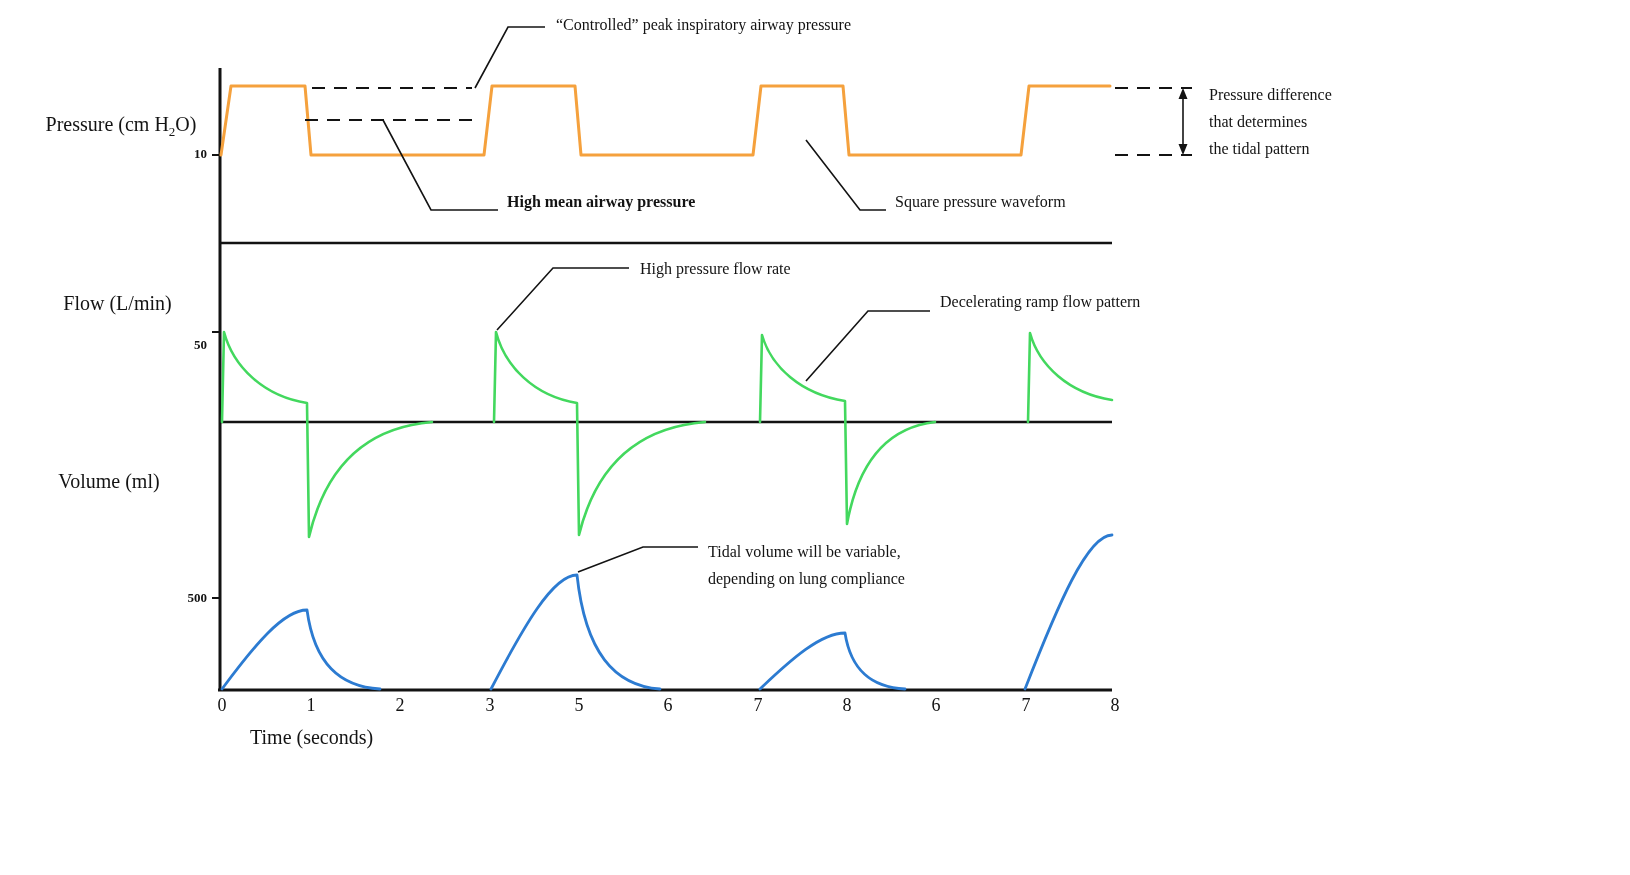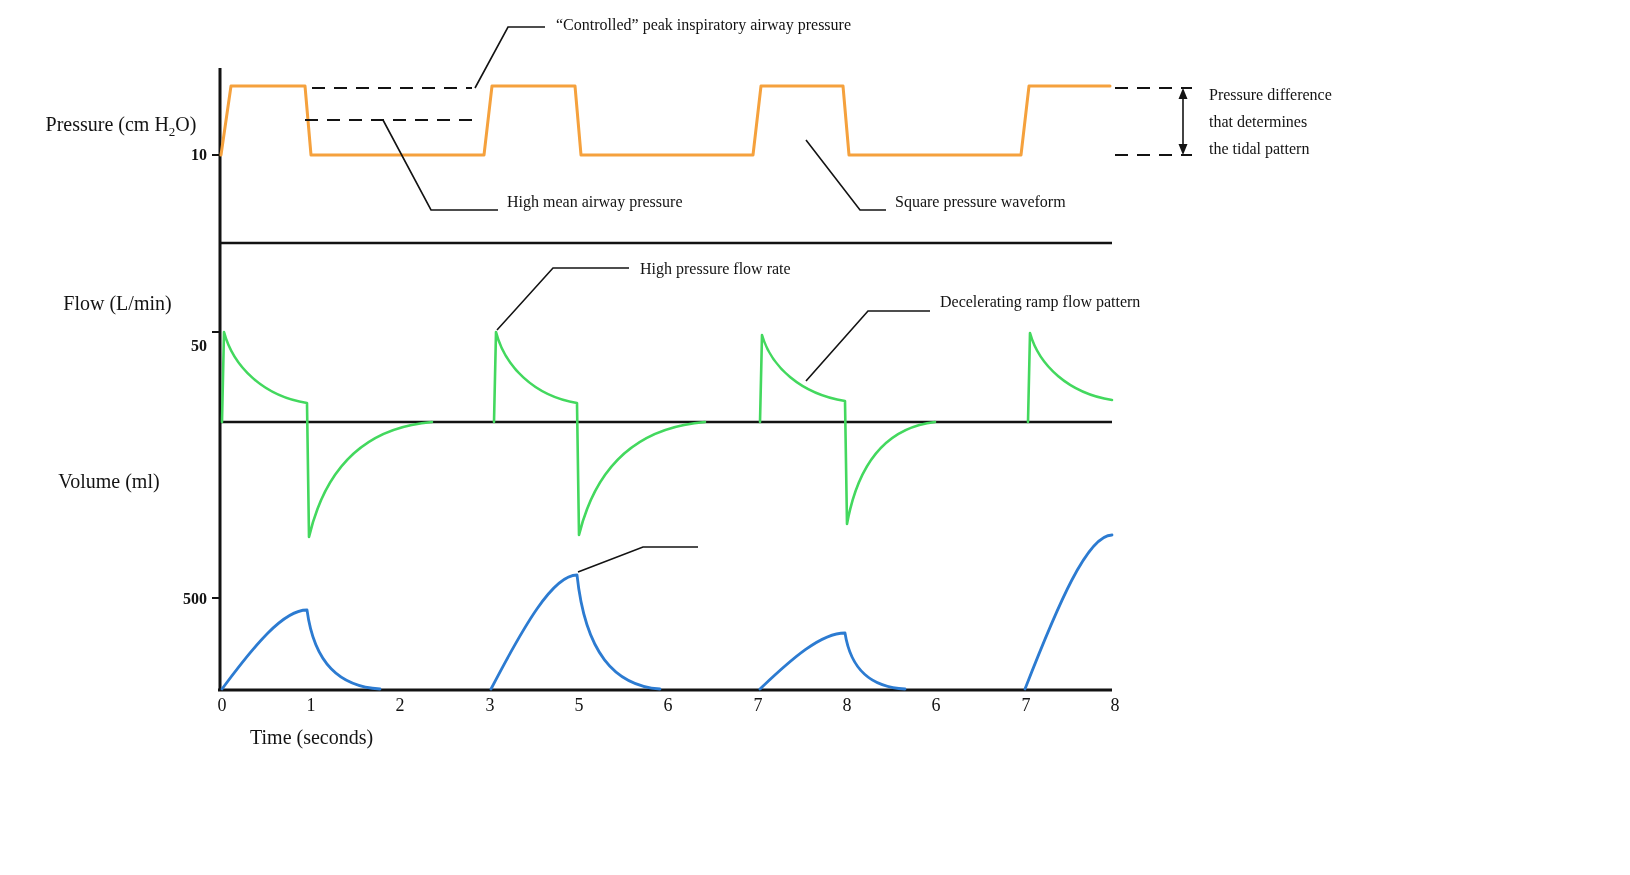--- a/index.html
+++ b/index.html
@@ -1,21 +1,21 @@
 <!DOCTYPE html>
 <html><head>
 <meta charset="utf-8">
 <style>
   html,body{margin:0;padding:0;background:#ffffff;}
   .stage{position:relative;width:1630px;height:875px;background:#ffffff;overflow:hidden;
          font-family:"Liberation Serif","DejaVu Serif",serif;color:#131313;}
   .stage svg{position:absolute;left:0;top:0;}
   .lbl{position:absolute;font-size:20px;white-space:nowrap;}
   .right{text-align:center;}
-  .tickv{position:absolute;font-size:16px;font-weight:bold;text-align:right;width:37px;}
+  .tickv{position:absolute;font-size:13px;font-weight:bold;text-align:right;width:37px;}
   .xtick{position:absolute;font-size:18px;text-align:center;width:40px;}
   .ann{position:absolute;font-size:16px;white-space:nowrap;}
   .multi{line-height:27px;}
   sub{font-size:13px;}
 </style>
 </head>
 <body>
 
 <div class="stage">
 
@@ -71,28 +71,32 @@
       <div class="xtick" style="left: 827px; top: 695px;">8</div>
       <div class="xtick" style="left: 916px; top: 695px;">6</div>
       <div class="xtick" style="left: 1006px; top: 695px;">7</div>
       <div class="xtick" style="left: 1095px; top: 695px;">8</div>
     </div>
 
   <div class="lbl" style="left:220px;top:726px;margin-left:30px;">Time (seconds)</div>
 
   <div class="ann" style="left:556px;top:16px;">“Controlled” peak inspiratory airway pressure</div>
 
-  <div class="ann" style="left:507px;top:193px;">High mean airway pressure</div>
+  <div class="ann" style="left:507px;top:193px;font-weight:bold;">High mean airway pressure</div>
 
   <div class="ann" style="left:895px;top:193px;">Square pressure waveform</div>
 
   <div class="ann multi" style="left:1209px;top:81px;">
     <div>Pressure difference</div>
     <div>that determines</div>
     <div>the tidal pattern</div>
   </div>
 
   <div class="ann" style="left:640px;top:260px;">High pressure flow rate</div>
 
   <div class="ann" style="left:940px;top:293px;">Decelerating ramp flow pattern</div>
 
+  <div class="ann multi" style="left:708px;top:538px;">
+    <div>Tidal volume will be variable,</div>
+    <div>depending on lung compliance</div>
+  </div>
 
 </div>
 
 </body></html>

